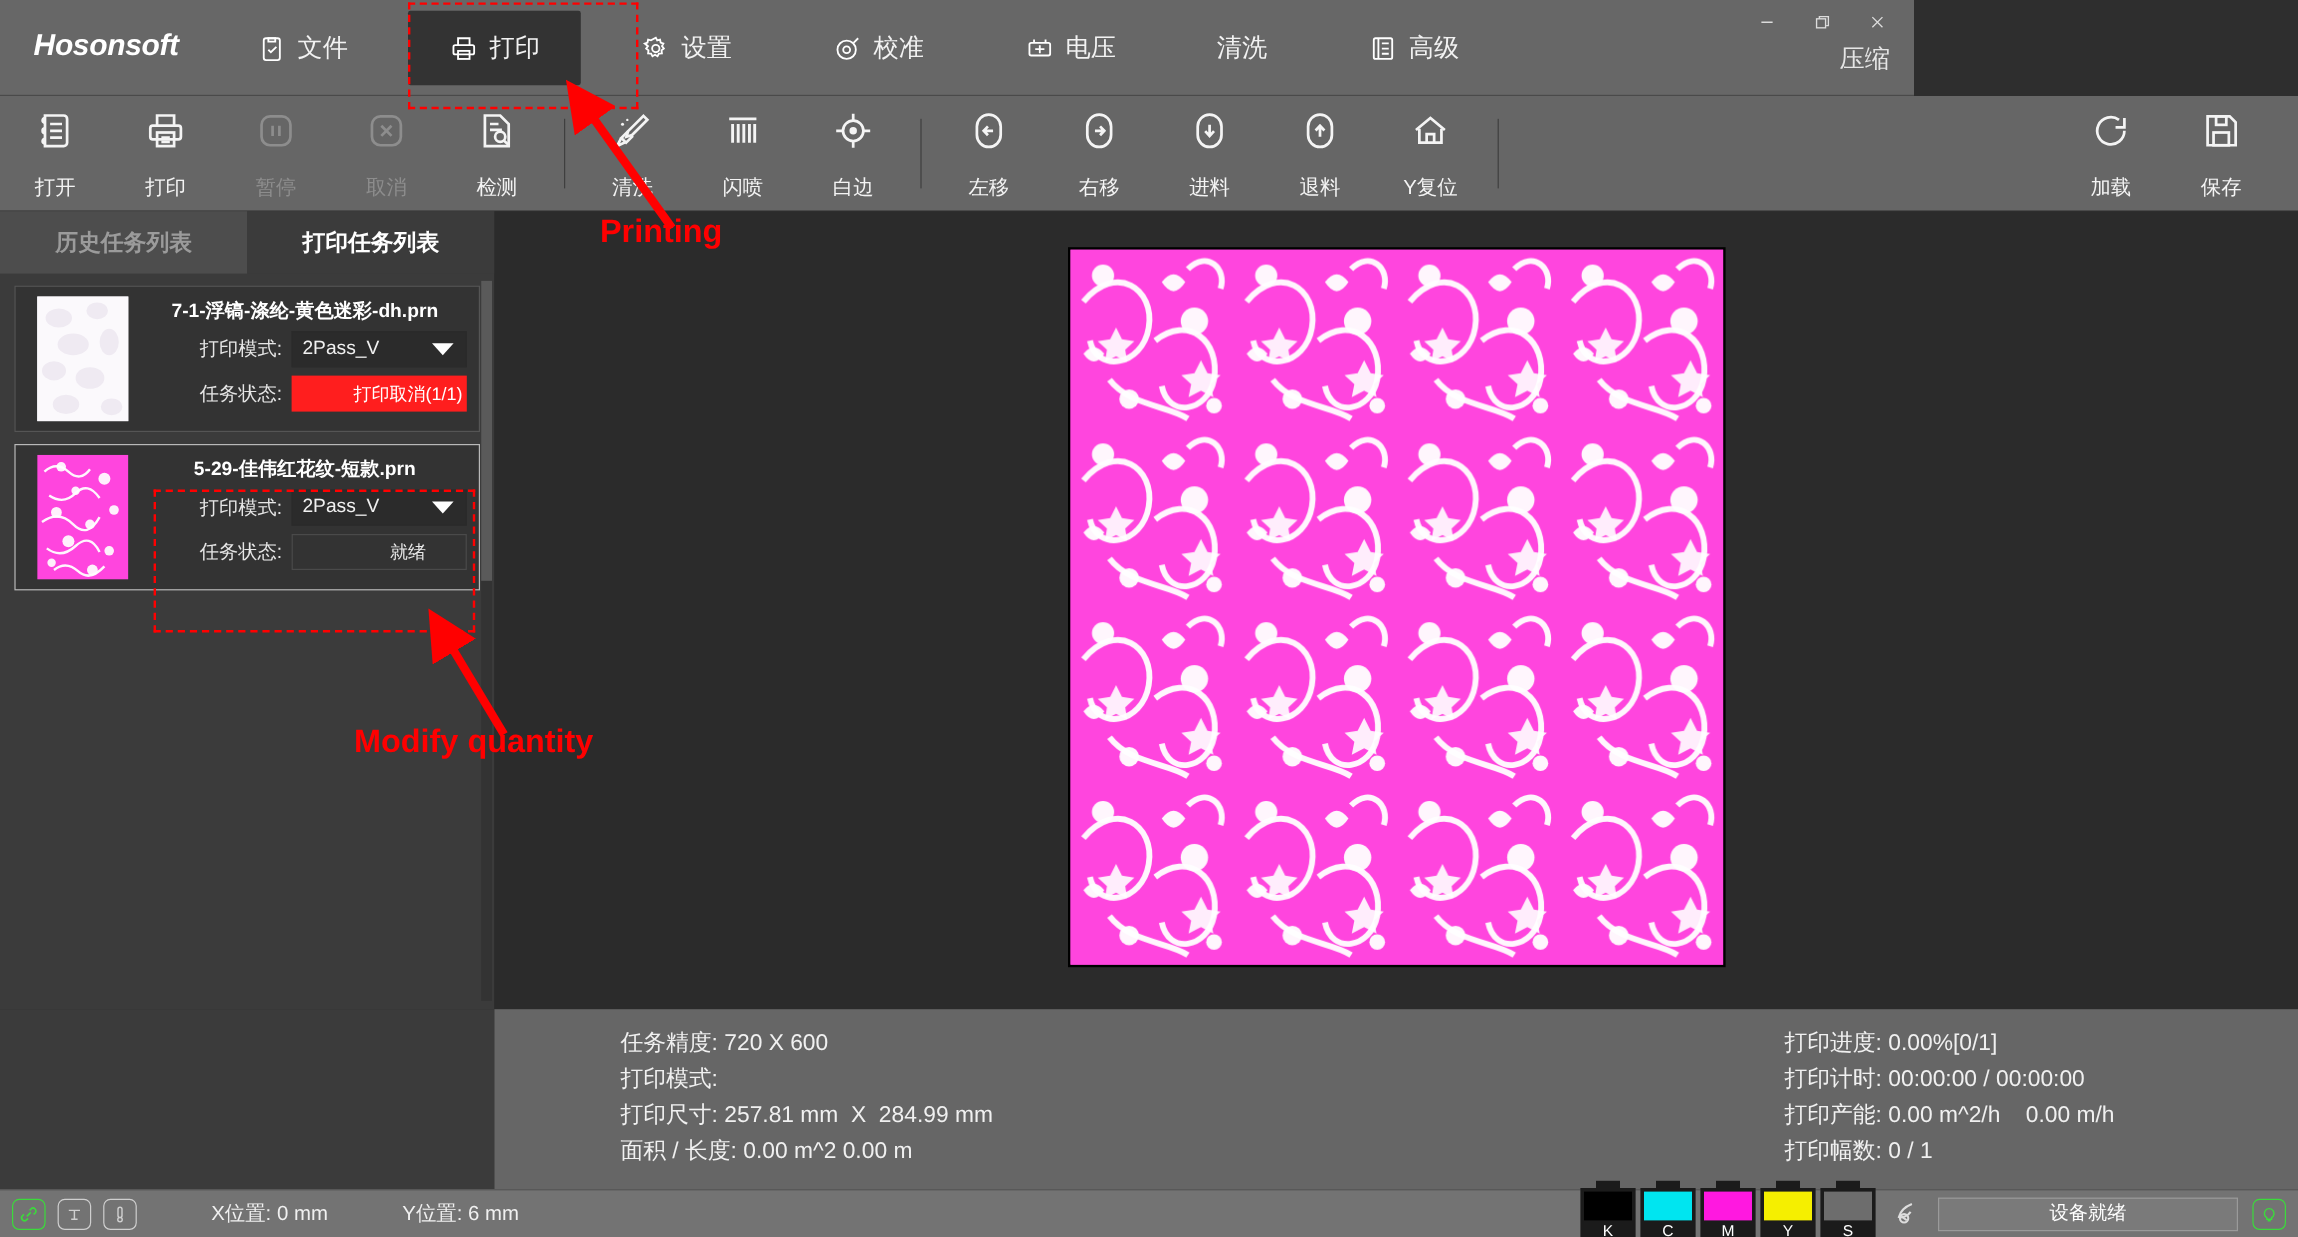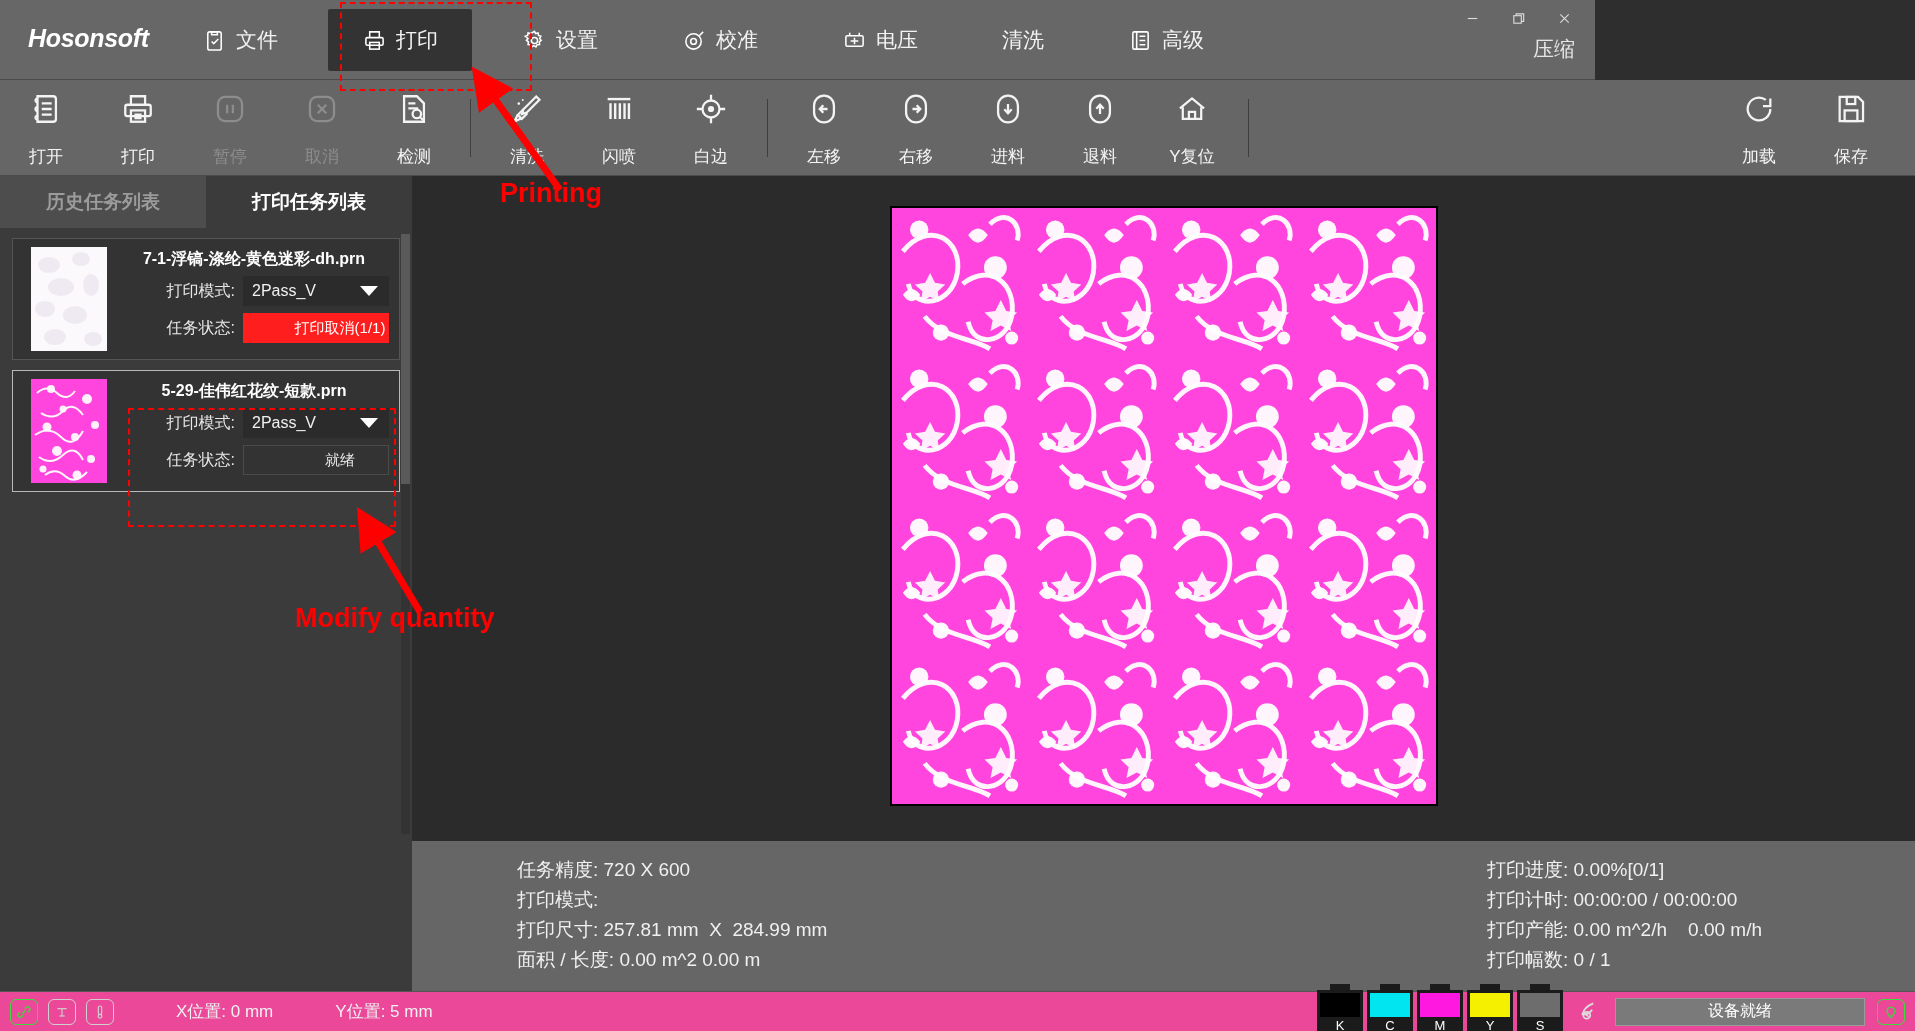--- a/index.html
+++ b/index.html
@@ -17,21 +17,21 @@
     position: absolute; left: 0; top: 0; width: 1595px; height: 80px;
     background: #676767;
     border-bottom: 1px solid #4a4a4a;
   }
   .brand {
     position: absolute; left: 28px; top: 24px;
     font-size: 25px; font-weight: bold; font-style: italic;
     color: #ffffff; letter-spacing: -0.3px;
     font-family: "Liberation Sans", sans-serif;
   }
-  .menu { position: absolute; left: 168px; top: 0; height: 80px; display: flex; align-items: center; }
+  .menu { position: absolute; left: 180px; top: 0; height: 80px; display: flex; align-items: center; }
   .menu-item {
     display: flex; align-items: center; gap: 10px;
     height: 62px; padding: 0 34px; margin-right: 16px;
     color: #f2f2f2; font-size: 21px;
     border-radius: 2px; cursor: pointer;
   }
   .menu-item.active { background: #333333; }
   .menu-item .mi-ico { display: inline-flex; width: 24px; height: 24px; align-items: center; justify-content: center; }
   .menu-item .mi-ico svg { width: 23px; height: 23px; }
 
@@ -144,21 +144,21 @@
   .info-right { position: absolute; left: 1075px; top: 14px; }
   .info-line { font-size: 19px; color: #f0f0f0; line-height: 30px; white-space: pre; }
   .leftfill {
     position: absolute; left: 0; top: 841px; width: 412px; height: 150px;
     background: #3b3b3b;
   }
 
   
   .statusbar {
     position: absolute; left: 0; top: 991px; width: 1915px; height: 40px;
-    background: #ec4899; border-top: 1px solid #555555;
+    background: #737373; border-top: 1px solid #555555;
     display: flex; align-items: center;
   }
   .sb-ico {
     width: 28px; height: 26px; margin-left: 10px;
     display: flex; align-items: center; justify-content: center;
     border: 1.5px solid #cfcfcf; border-radius: 6px; cursor: pointer;
   }
   .sb-ico.green { border-color: #3bdb3b; }
   .sb-ico svg { width: 16px; height: 16px; }
   .sb-pos { font-size: 17px; color: #f0f0f0; margin-left: 62px; }
@@ -620,21 +620,21 @@
           <path d="M8 18h8"></path>
         </svg>
     </div>
     <div class="sb-ico">
       <svg viewBox="0 0 24 24" fill="none" stroke="#cfcfcf" stroke-width="1.8">
           <rect x="9.5" y="3" width="5" height="13" rx="2.5"></rect>
           <circle cx="12" cy="18.5" r="2.8"></circle>
         </svg>
     </div>
     <div class="sb-pos">X位置: 0 mm</div>
-    <div class="sb-pos">Y位置: 5 mm</div>
+    <div class="sb-pos">Y位置: 6 mm</div>
 
     <div class="sb-spacer"></div>
 
     <div class="ink-group">
       <div class="ink">
         <span class="fill" style="background:#000000"></span>
         <span class="nm">K</span>
       </div>
       <div class="ink">
         <span class="fill" style="background:#00e5f0"></span>

